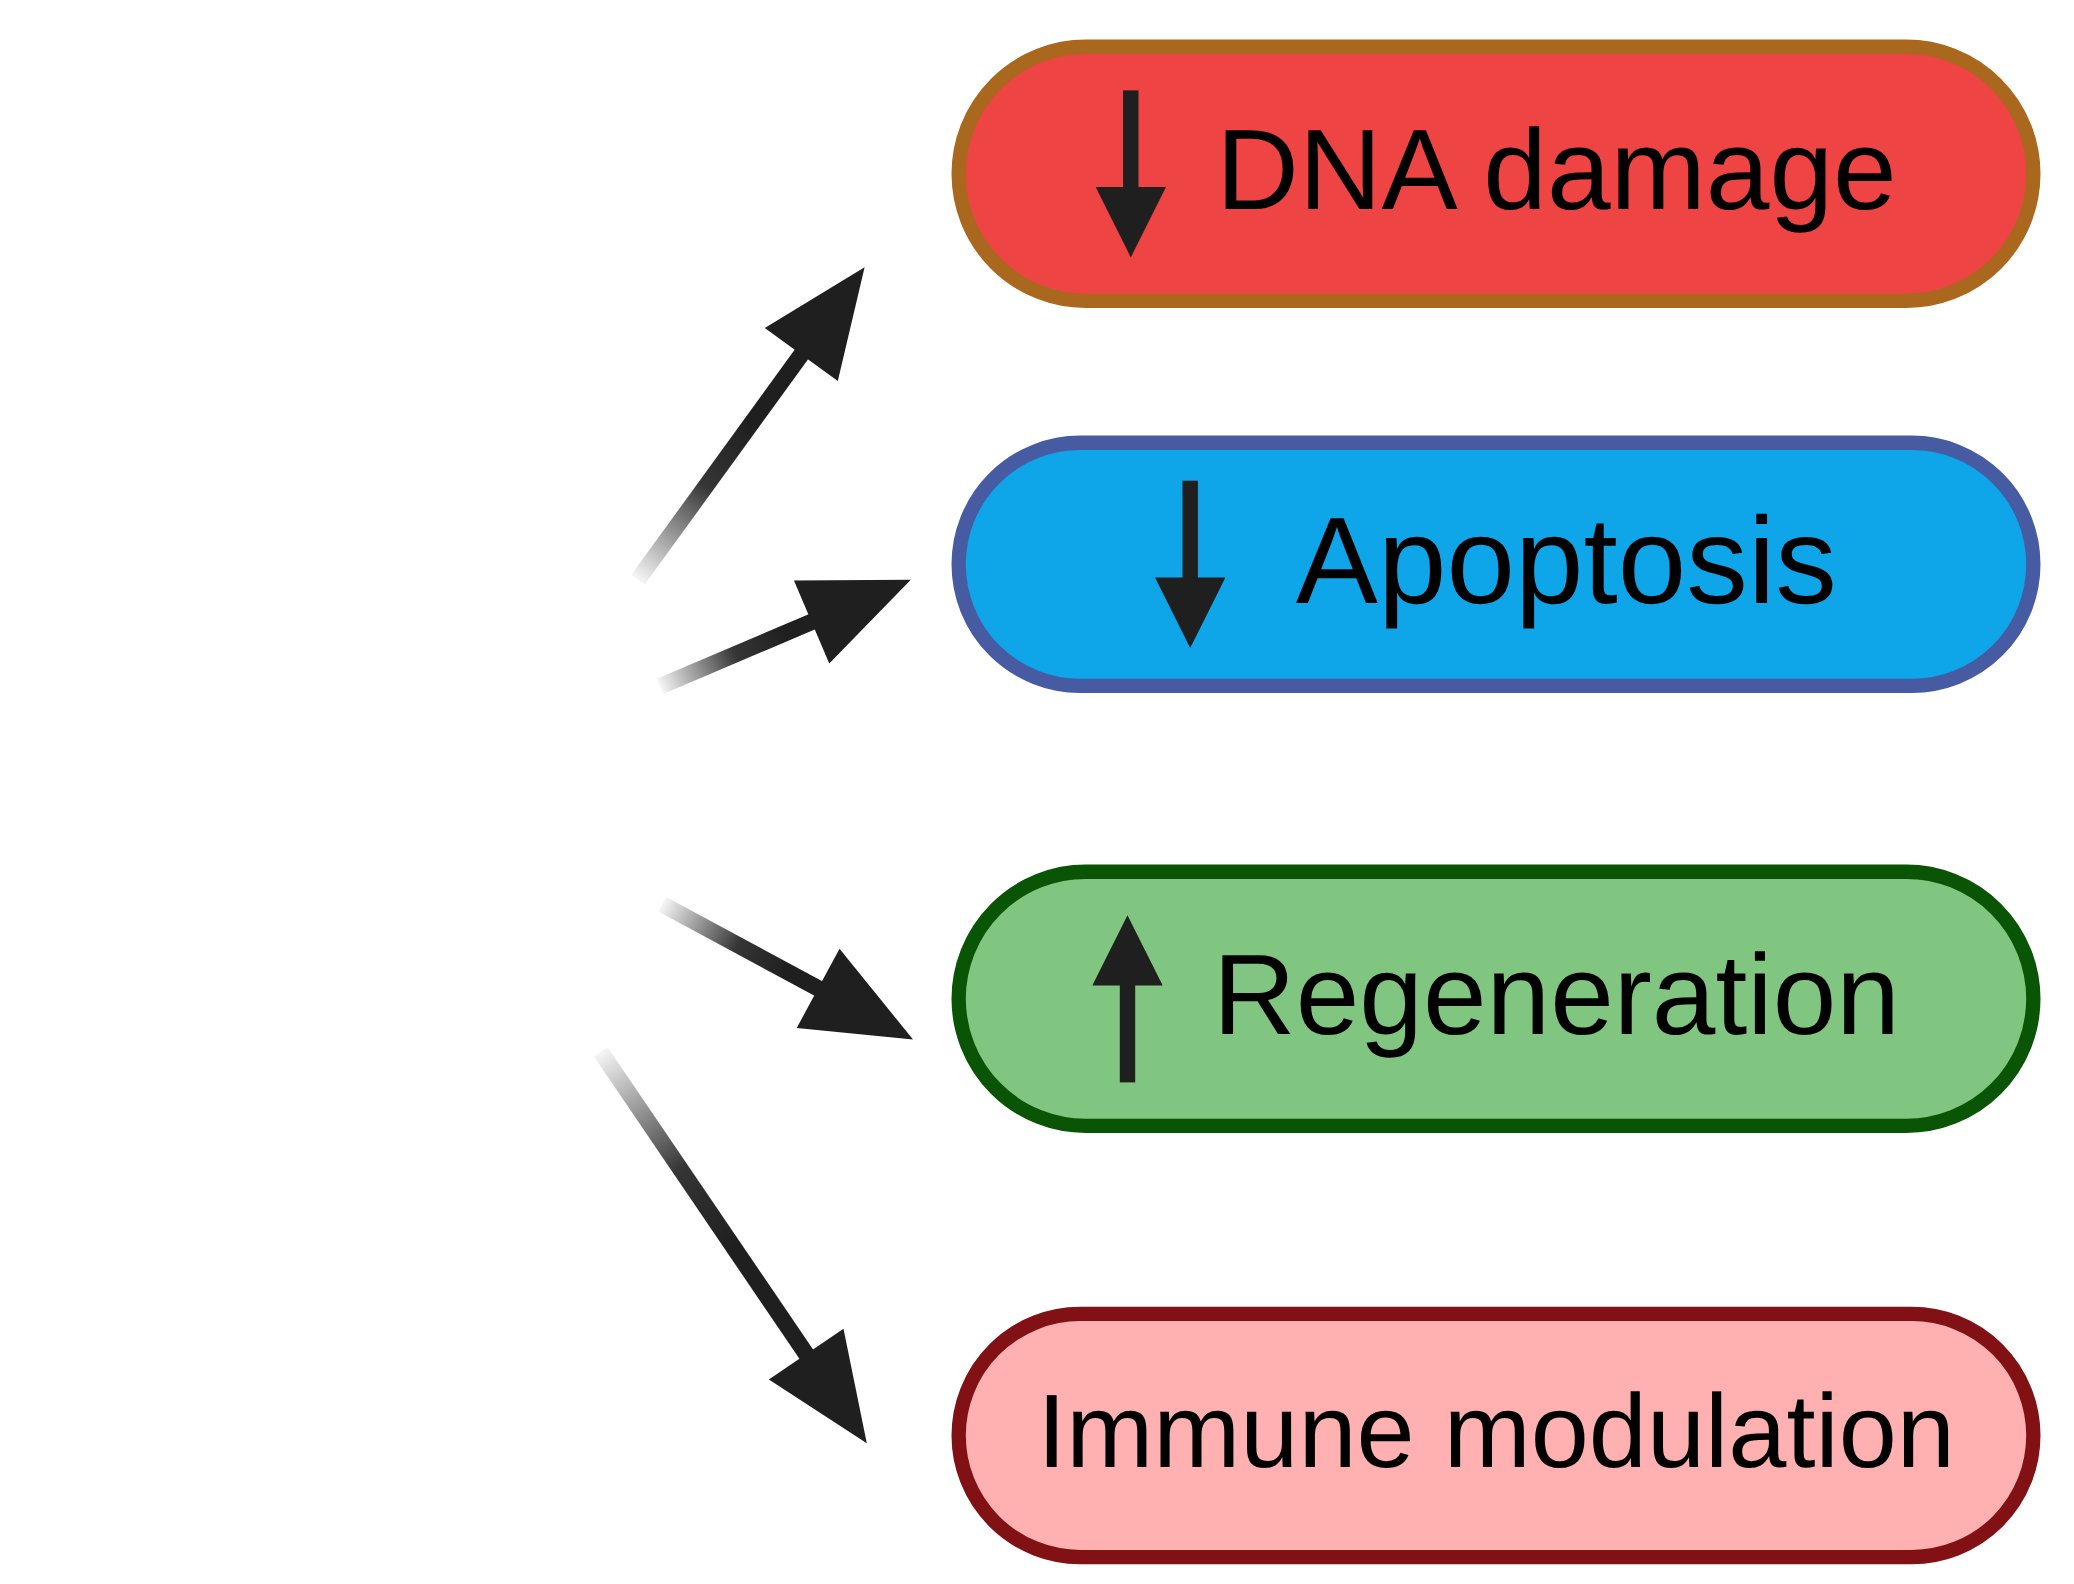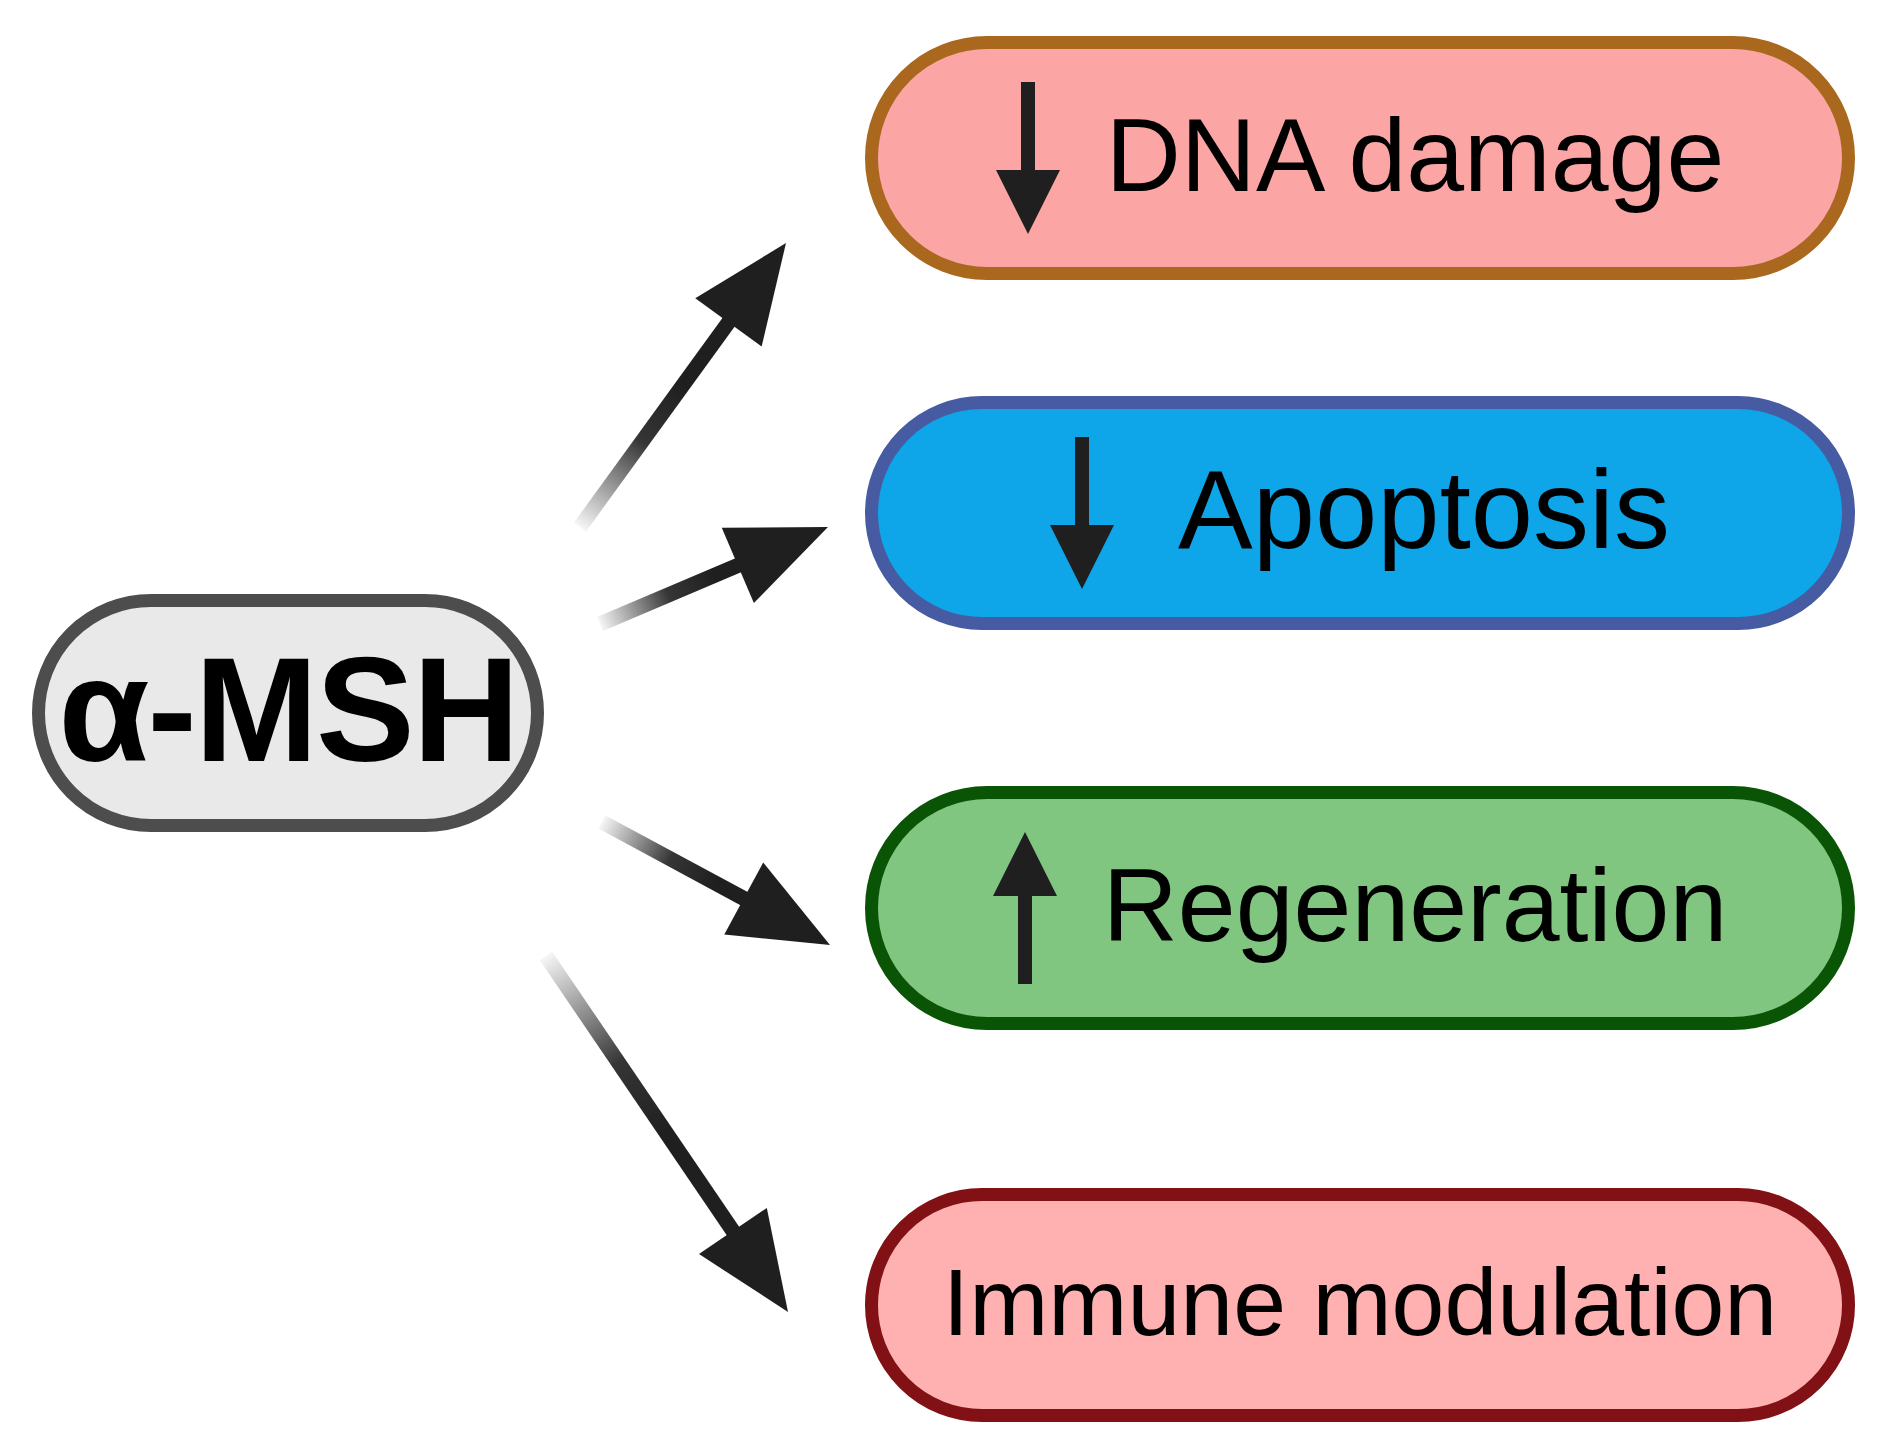--- a/index.html
+++ b/index.html
@@ -86,25 +86,22 @@
       <line x1="580" y1="527" x2="746.0735020361396" y2="298.04429816376864" stroke="url(#fade0)" stroke-width="15"></line>
       <polygon points="786,243 761.6473444743558,346.401877008347 695.270396688635,298.25521769898603" fill="#1f1f1f"></polygon>
       <line x1="600" y1="624" x2="765.4273811679722" y2="553.6208071346786" stroke="url(#fade1)" stroke-width="15"></line>
       <polygon points="828,527 753.8725948085748,603.0928892839947 721.7710332638155,527.6376724571376" fill="#1f1f1f"></polygon>
       <line x1="602" y1="822" x2="770.1532689364835" y2="912.7142635052082" stroke="url(#fade2)" stroke-width="15"></line>
       <polygon points="830,945 724.2838994042488,934.5546146634497 763.2166992950272,862.3864977927387" fill="#1f1f1f"></polygon>
       <line x1="546" y1="956" x2="749.7715606127891" y2="1255.7631222237726" stroke="url(#fade3)" stroke-width="15"></line>
       <polygon points="788,1312 698.9985434004119,1254.002235188314 766.8136018952745,1207.903234750795" fill="#1f1f1f"></polygon>
     </svg>
 
-  <div class="node node-source" style="background: rgb(233, 233, 233); border-color: rgb(77, 77, 77);">
-    <span class="label">α-MSH</span>
-  </div>
 
-  <div class="node node-dna" style="background: #fca5a5; border-color: rgb(170, 103, 30);">
+  <div class="node node-dna" style="background: #ef4444; border-color: rgb(170, 103, 30);">
     <svg class="vglyph" width="64" height="152" viewBox="0 0 64 152" xmlns="http://www.w3.org/2000/svg">
       <rect x="25" y="0" width="14" height="96" fill="currentColor"></rect>
       <polygon points="0,88 64,88 32,152" fill="currentColor"></polygon>
     </svg>
     <span class="label">DNA damage</span>
   </div>
 
   <div class="node node-apo" style="background: #0ea5e9; border-color: rgb(71, 91, 162);">
     <svg class="vglyph" width="64" height="170" viewBox="0 0 64 152" xmlns="http://www.w3.org/2000/svg">
       <rect x="25" y="0" width="14" height="96" fill="currentColor"></rect>

